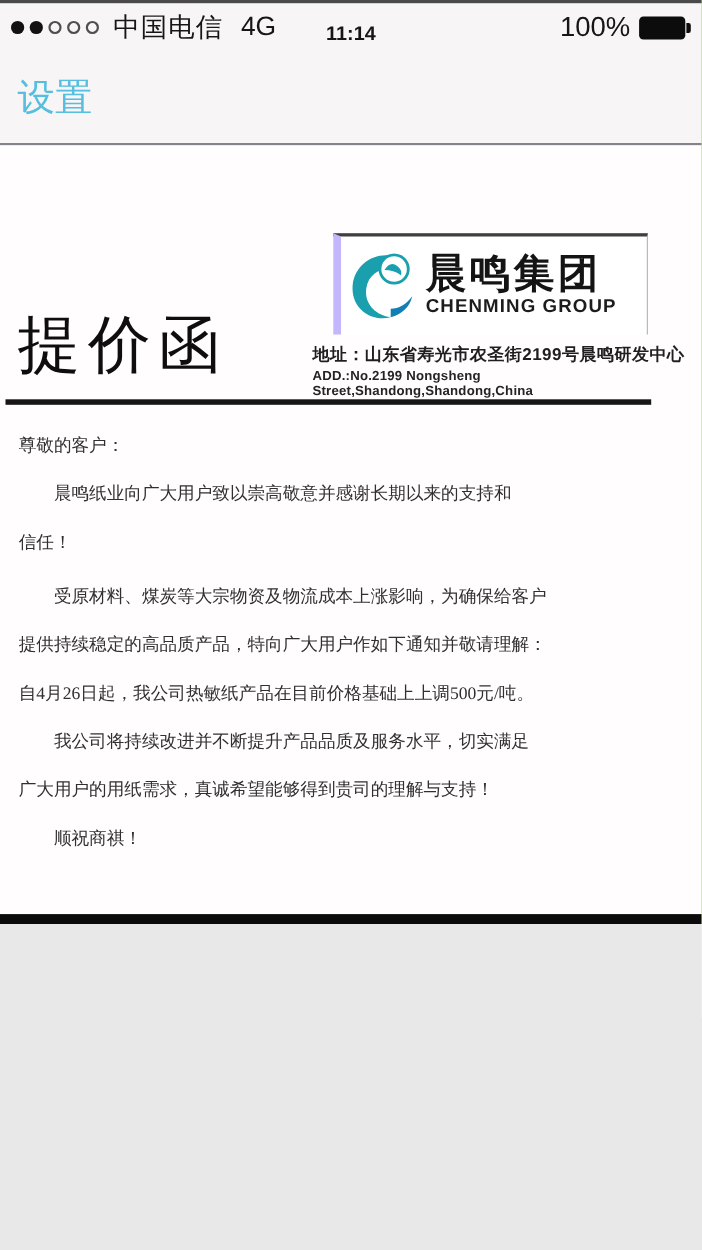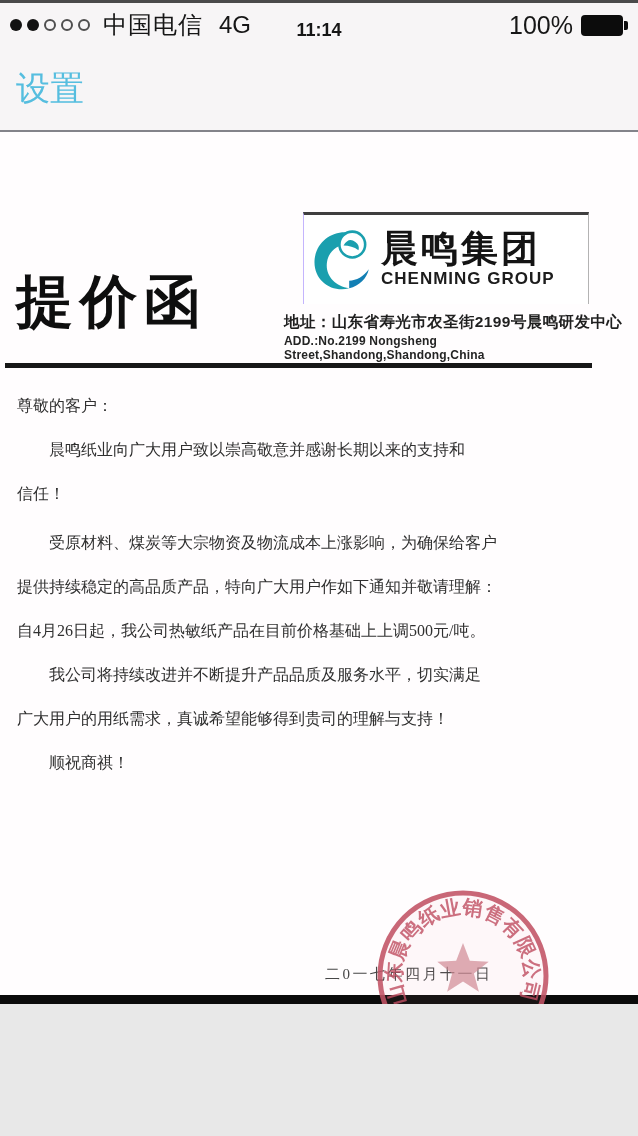--- a/index.html
+++ b/index.html
@@ -1,17 +1,17 @@
 <!DOCTYPE html>
 <html><head>
 <meta charset="utf-8">
 <style>
   html,body{margin:0;padding:0;background:#e8e8e8;}
   .phone{
-    position:relative;width:638px;height:1004px;margin:0 auto;
+    position:relative;width:638px;height:840px;margin:0 auto;
     background:#84cc16;overflow:hidden;
     font-family:"Liberation Sans",sans-serif;color:#161616;
   }
   .photo-top-edge{position:absolute;top:0;left:0;right:0;height:3px;background:#4a4a4a;}
   
   .top-chrome{position:absolute;top:3px;left:0;right:0;height:127px;background:#f7f5f6;border-bottom:2px solid #83838a;}
   .status-bar{position:relative;height:44px;display:flex;align-items:center;padding:0 10px;font-size:24px;}
   .signal{display:flex;align-items:center;margin-right:8px;}
   .dot{width:12px;height:12px;border-radius:50%;margin-right:5px;box-sizing:border-box;}
   .dot.filled{background:#121212;}
@@ -21,24 +21,24 @@
   .clock{position:absolute;left:0;right:0;text-align:center;font-weight:bold;font-size:18px;margin-top:11px;}
   .right-status{margin-left:auto;display:flex;align-items:center;}
   .battery-percent{font-size:25px;margin-right:8px;}
   .battery{display:flex;align-items:center;}
   .bat-body{width:42px;height:21px;background:#0c0c0c;border-radius:4px;}
   .bat-nub{width:4px;height:9px;background:#0c0c0c;border-radius:0 2px 2px 0;margin-left:1px;}
   .nav-bar{height:83px;display:flex;align-items:center;justify-content:space-between;padding:0 16px;}
   .nav-btn{font-size:34px;color:#56bedf;cursor:pointer;}
   
   .document{position:absolute;top:132px;left:0;right:0;bottom:0;background:#fffdfe;}
-  .letter-title{position:absolute;left:16px;top:132px;font-size:57px;font-weight:700;letter-spacing:7px;color:#0e0e0e;}
+  .letter-title{position:absolute;left:16px;top:144px;font-size:57px;font-weight:400;letter-spacing:7px;color:#0e0e0e;}
   .logo-box{
     position:absolute;left:303px;top:80px;width:286px;height:92px;box-sizing:border-box;
-    border-top:3px solid #3f3f3f;border-left:1px solid #c4b5fd;border-right:1px solid #b3b3b3;
+    border-top:3px solid #3f3f3f;border-left:7px solid #c4b5fd;border-right:1px solid #b3b3b3;
     background:#fff;display:flex;align-items:center;padding:5px 6px;
   }
   .logo-text{margin-left:5px;}
   .company-cn{font-size:37px;font-weight:900;letter-spacing:3px;color:#141414;line-height:1.05;}
   .company-en{font-size:17px;font-weight:bold;letter-spacing:1px;color:#1c1c1c;}
   .address-cn{position:absolute;left:284px;top:180px;font-size:15.5px;font-weight:bold;color:#1f1f1f;letter-spacing:0.4px;}
   .address-en{position:absolute;left:284px;top:202px;font-size:12px;font-weight:bold;color:#242424;letter-spacing:0.2px;}
   .header-divider{position:absolute;left:5px;top:231px;width:587px;height:5px;background:#171717;}
   .letter-body{position:absolute;left:17px;top:252px;width:604px;font-family:"Liberation Serif",serif;
     font-size:16px;line-height:44px;color:#303030;}

